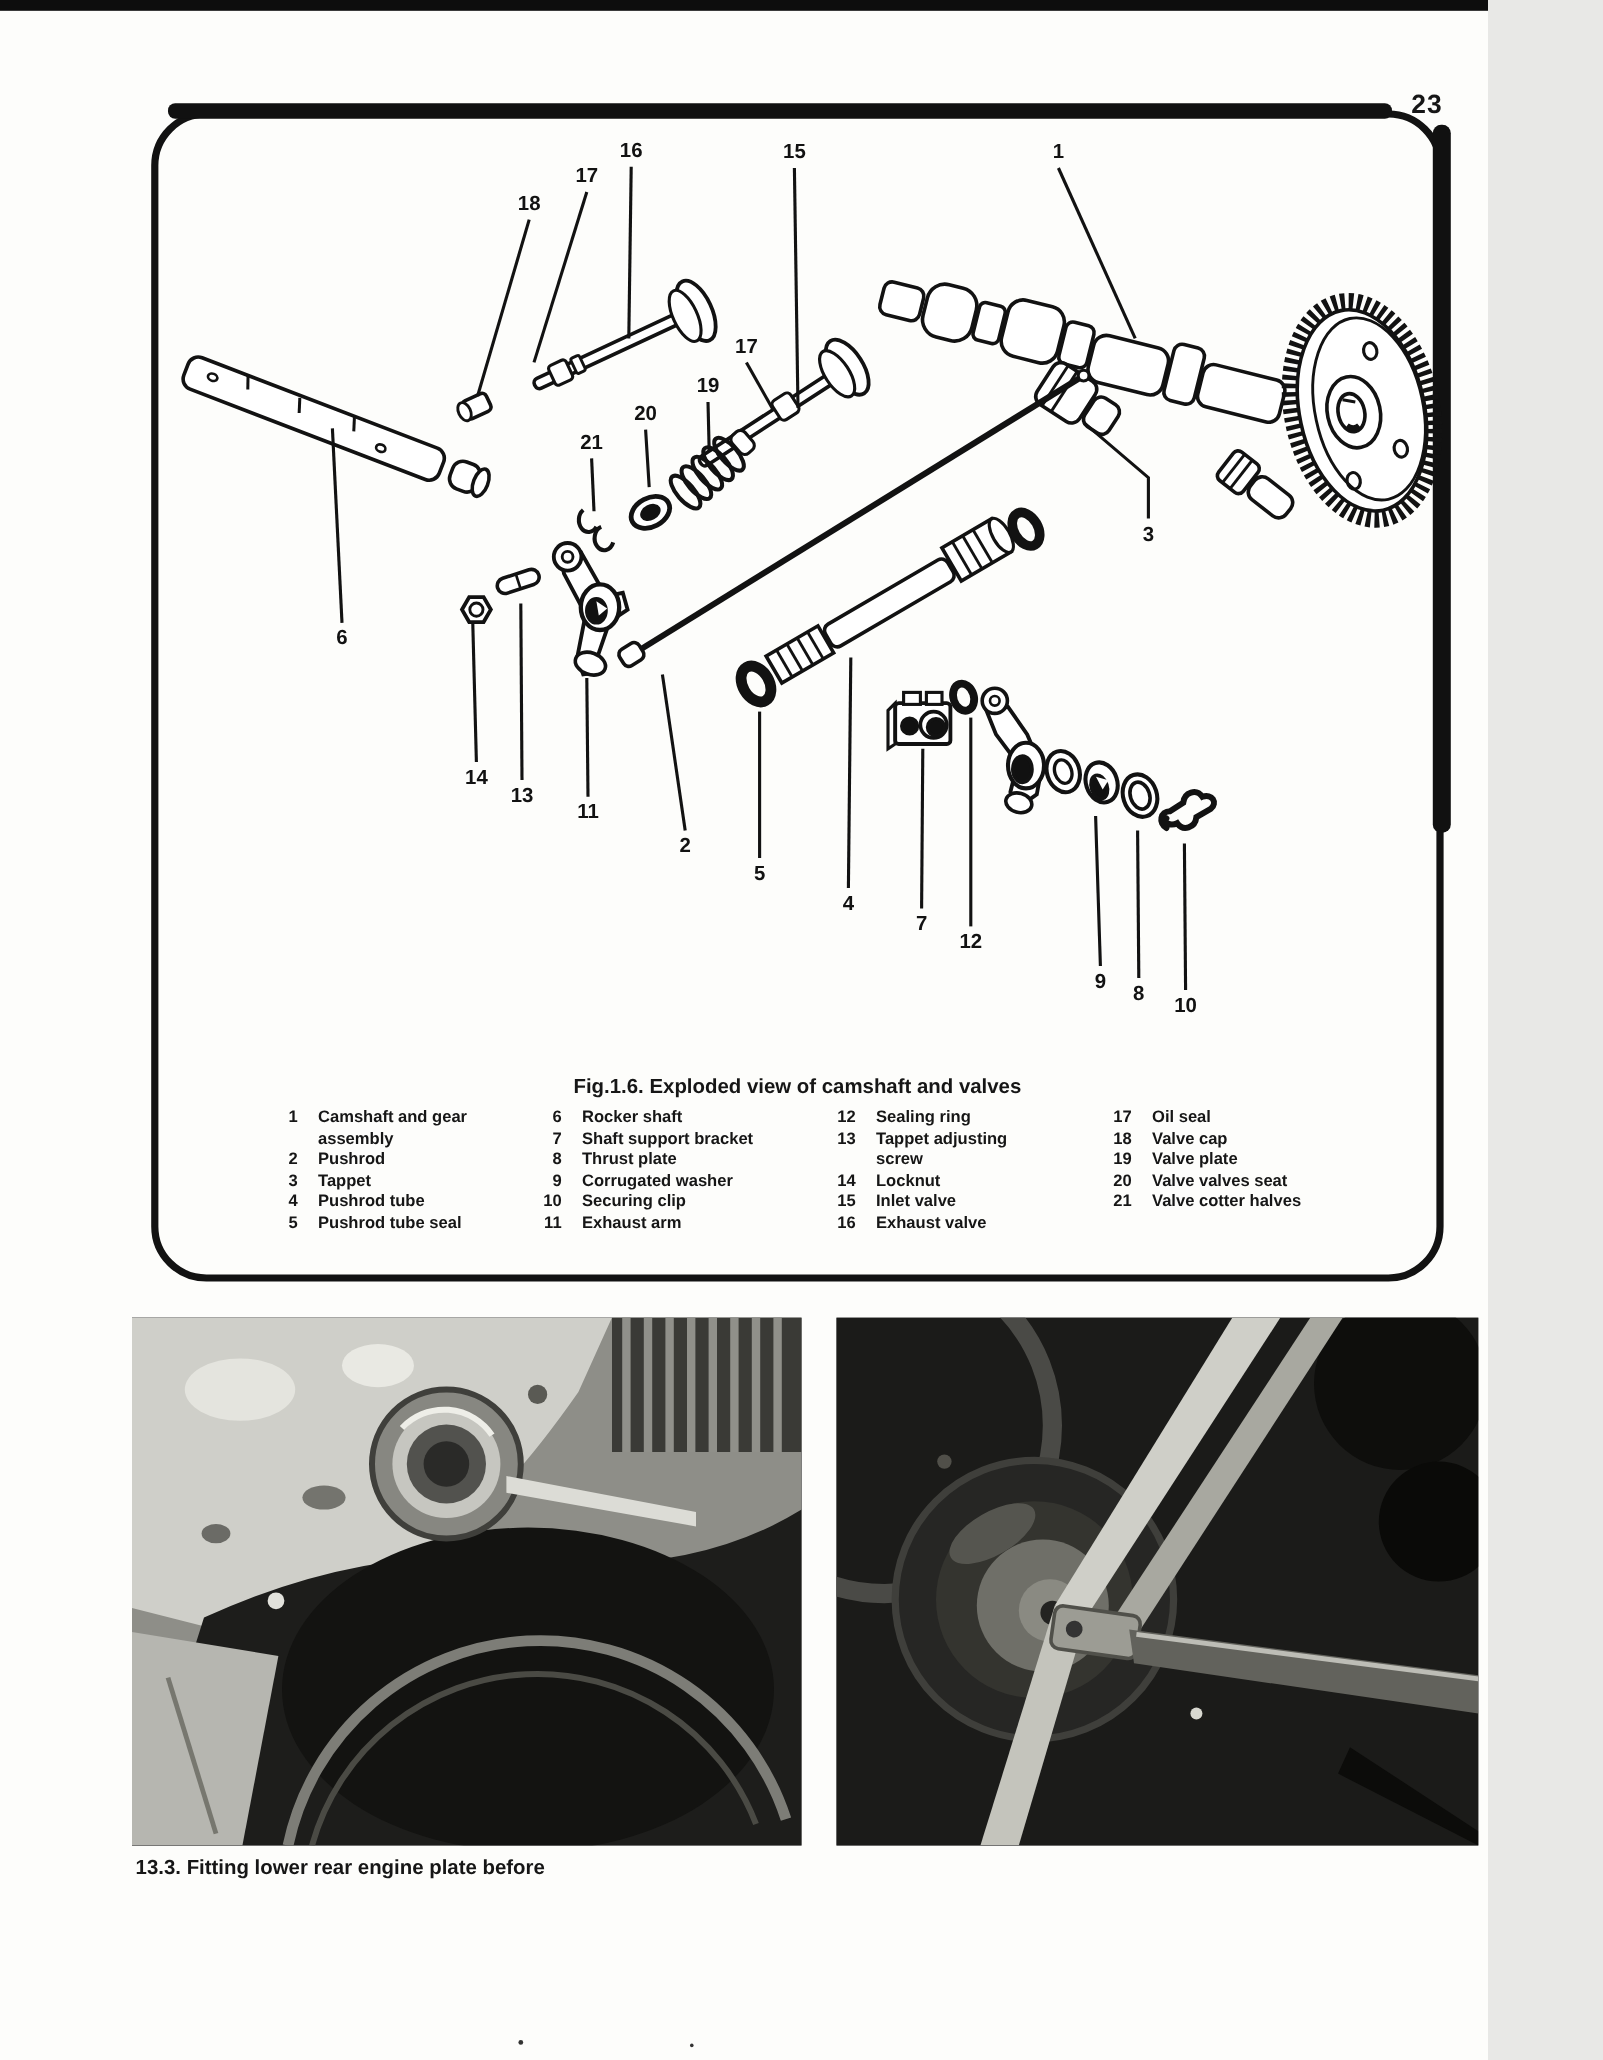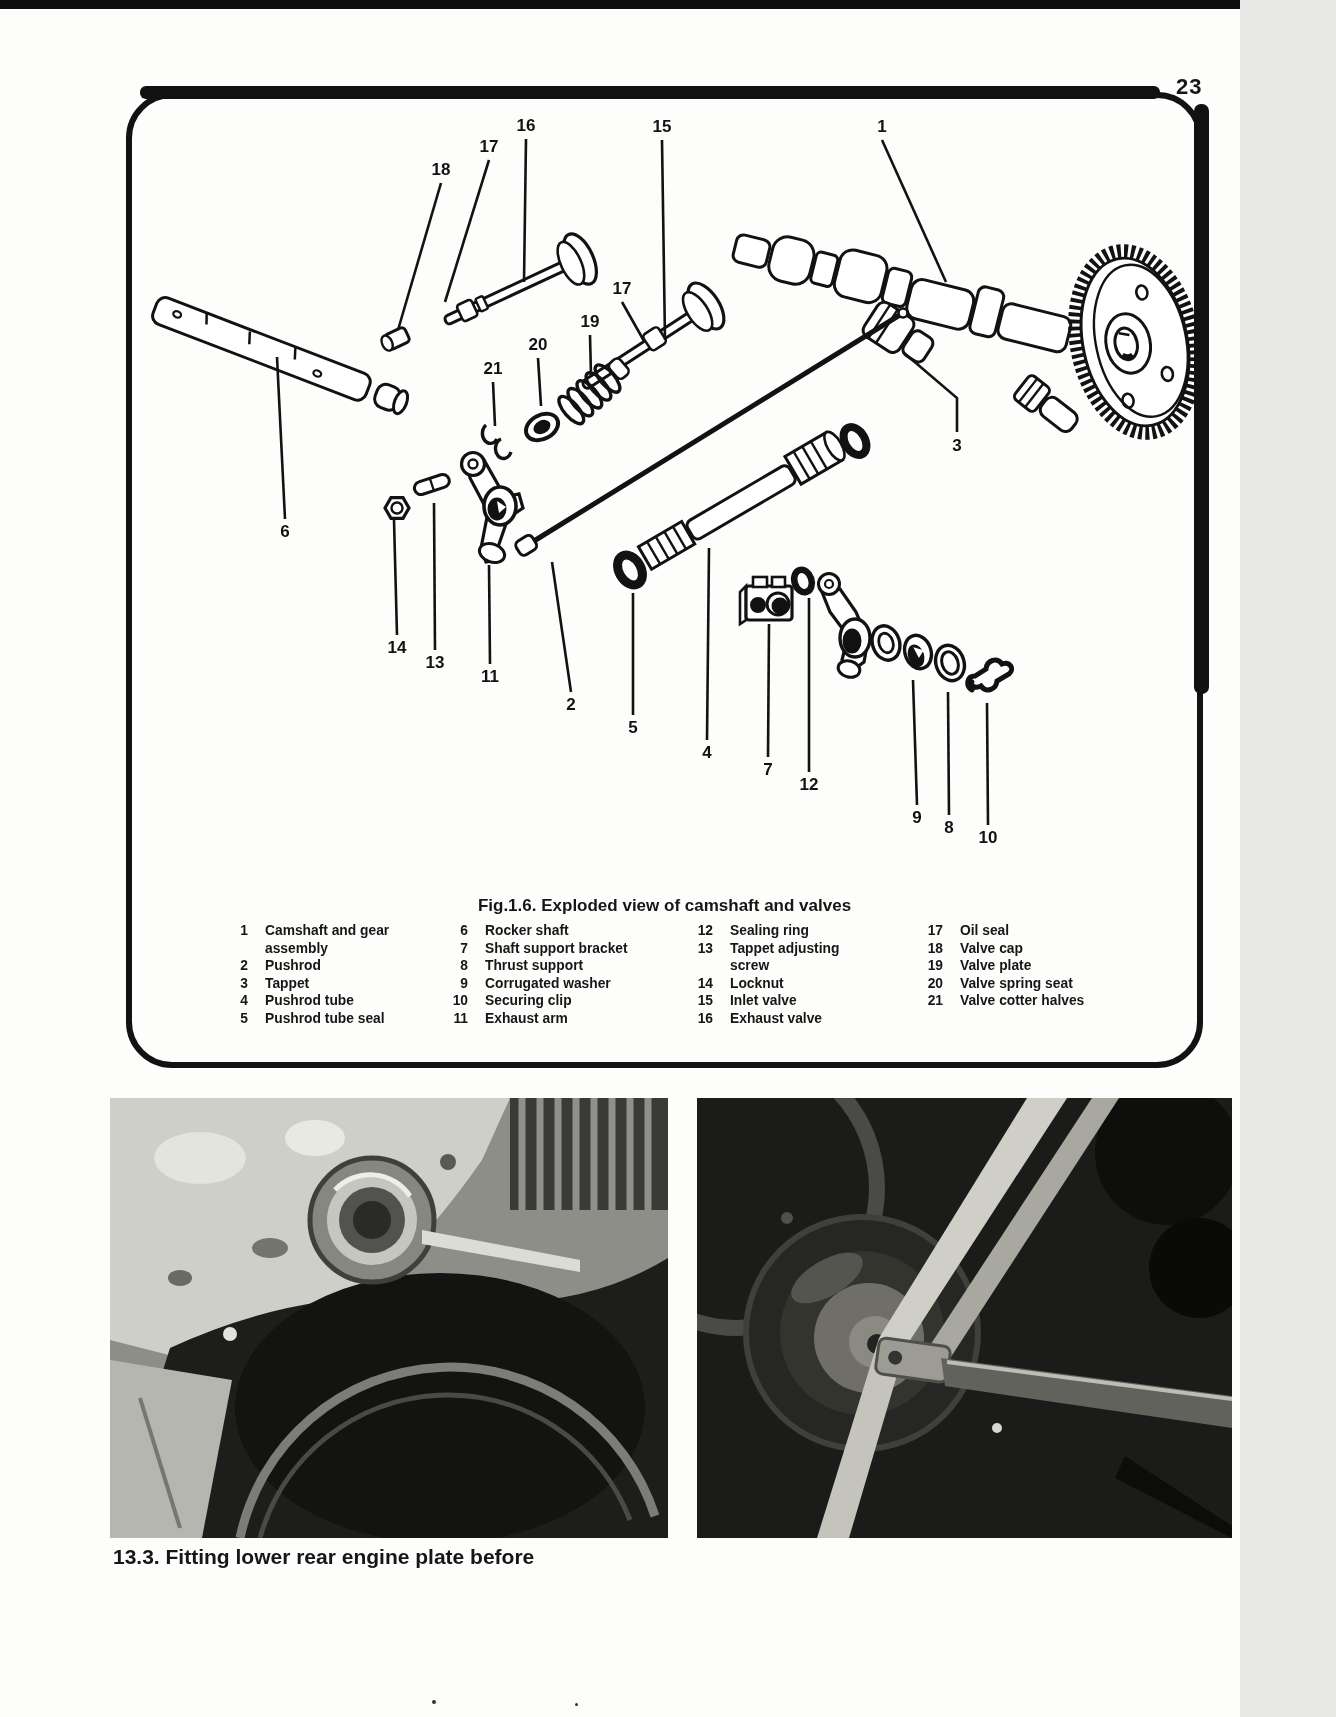--- a/index.html
+++ b/index.html
@@ -20,21 +20,21 @@
   .lrow{display:flex;}
   .lnum{width:26px;text-align:right;flex:0 0 26px;}
   .ltxt{margin-left:17px;}
   #legend-col-0{left:222px;width:205px;}
   #legend-col-1{left:442px;width:240px;}
   #legend-col-2{left:687px;width:165px;}
   #legend-col-3{left:917px;width:230px;}
   .photo{background:#222;overflow:hidden;}
   #photo-1{left:110px;top:1098px;width:558px;height:440px;}
   #photo-2{left:697px;top:1098px;width:535px;height:440px;}
-  .photo-caption{font-size:21px;font-weight:bold;line-height:23px;}
+  .photo-caption{font-size:17px;font-weight:bold;line-height:23px;}
   #caption-1{left:113px;top:1545px;width:480px;}
   #caption-2{left:700px;top:1545px;width:520px;}
   .speck{background:#333;border-radius:50%;}
 </style>
 </head>
 <body>
 
 <div id="page">
 
   <div class="abs" id="top-strip"></div>
@@ -288,21 +288,21 @@
       <div class="lrow">
         <span class="lnum">6</span>
         <span class="ltxt">Rocker shaft</span>
       </div>
       <div class="lrow">
         <span class="lnum">7</span>
         <span class="ltxt">Shaft support bracket</span>
       </div>
       <div class="lrow">
         <span class="lnum">8</span>
-        <span class="ltxt">Thrust support</span>
+        <span class="ltxt">Thrust plate</span>
       </div>
       <div class="lrow">
         <span class="lnum">9</span>
         <span class="ltxt">Corrugated washer</span>
       </div>
       <div class="lrow">
         <span class="lnum">10</span>
         <span class="ltxt">Securing clip</span>
       </div>
       <div class="lrow">
@@ -340,21 +340,21 @@
       <div class="lrow">
         <span class="lnum">18</span>
         <span class="ltxt">Valve cap</span>
       </div>
       <div class="lrow">
         <span class="lnum">19</span>
         <span class="ltxt">Valve plate</span>
       </div>
       <div class="lrow">
         <span class="lnum">20</span>
-        <span class="ltxt">Valve spring seat</span>
+        <span class="ltxt">Valve valves seat</span>
       </div>
       <div class="lrow">
         <span class="lnum">21</span>
         <span class="ltxt">Valve cotter halves</span>
       </div>
     </div>
 
   <div class="abs photo" id="photo-1">
     <svg width="558" height="440" viewBox="0 0 558 440">
       <rect width="558" height="440" fill="#8e8e88"></rect>

